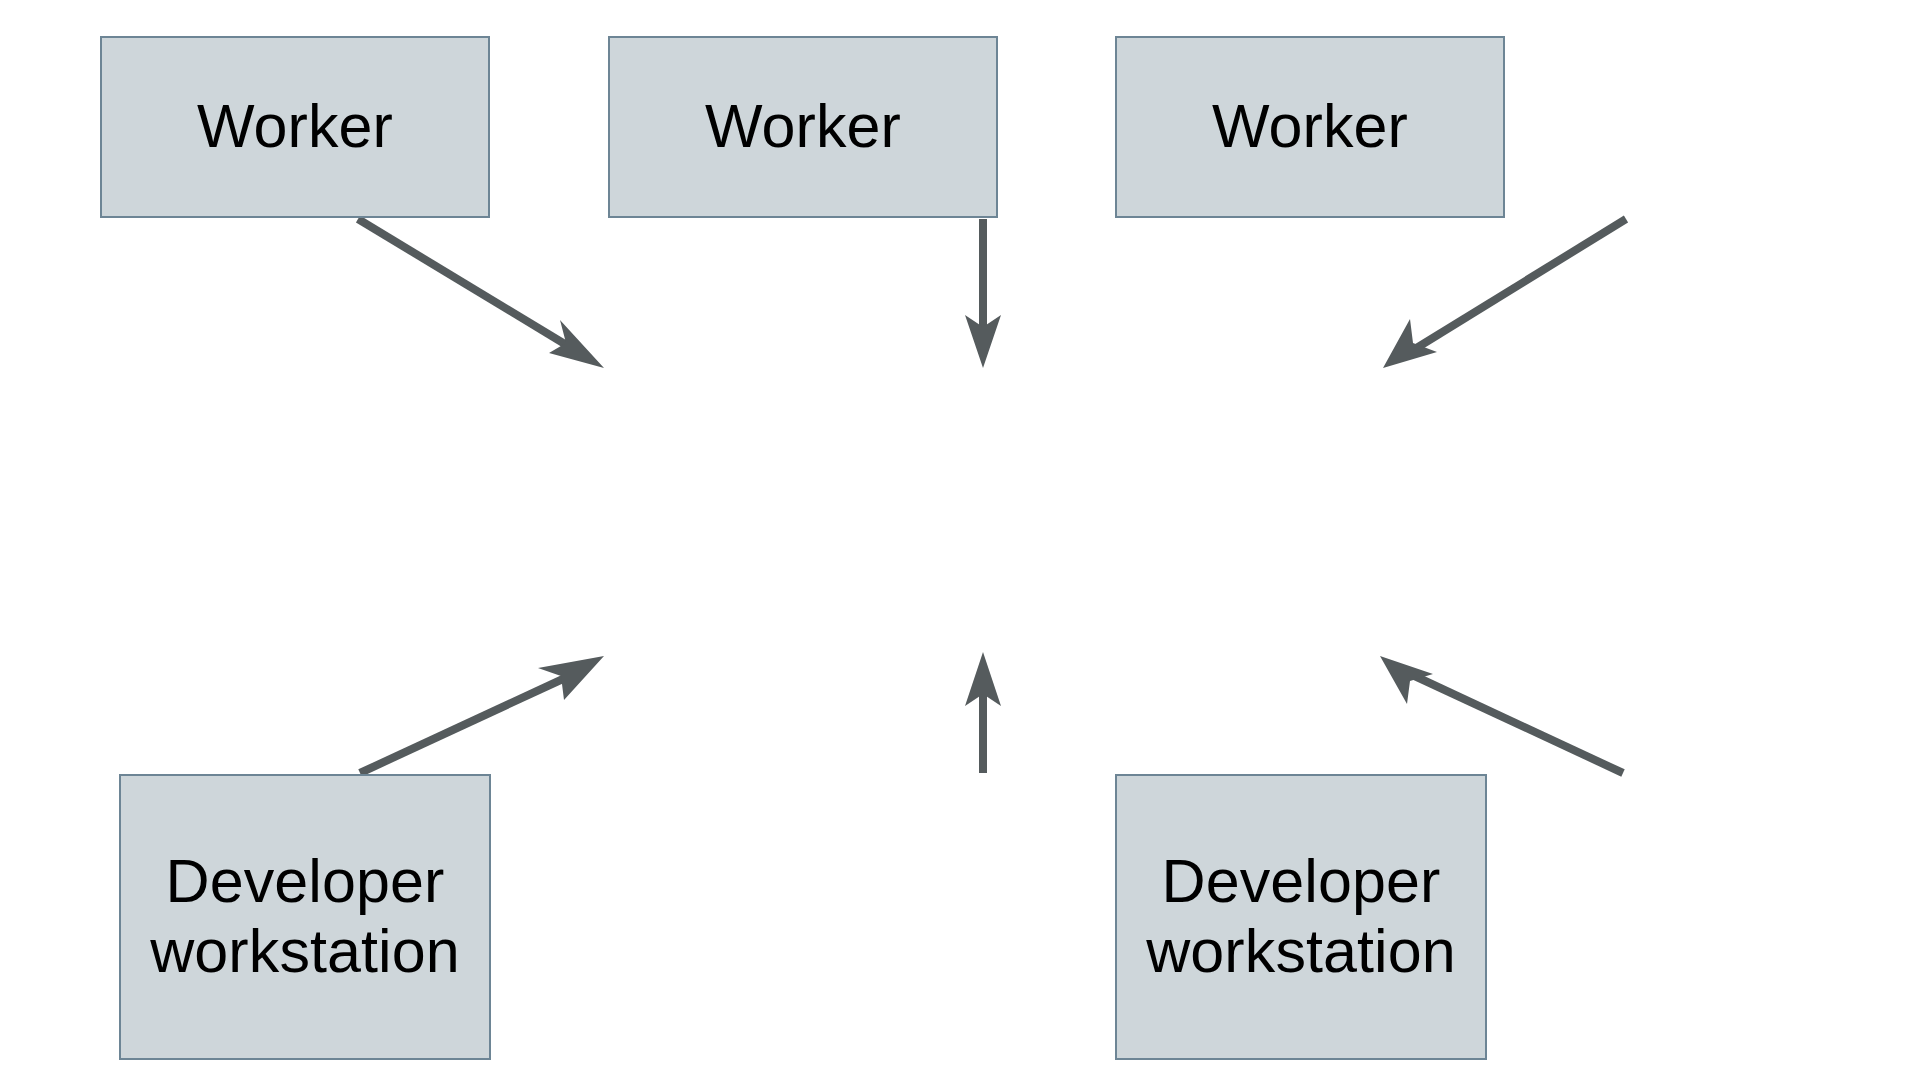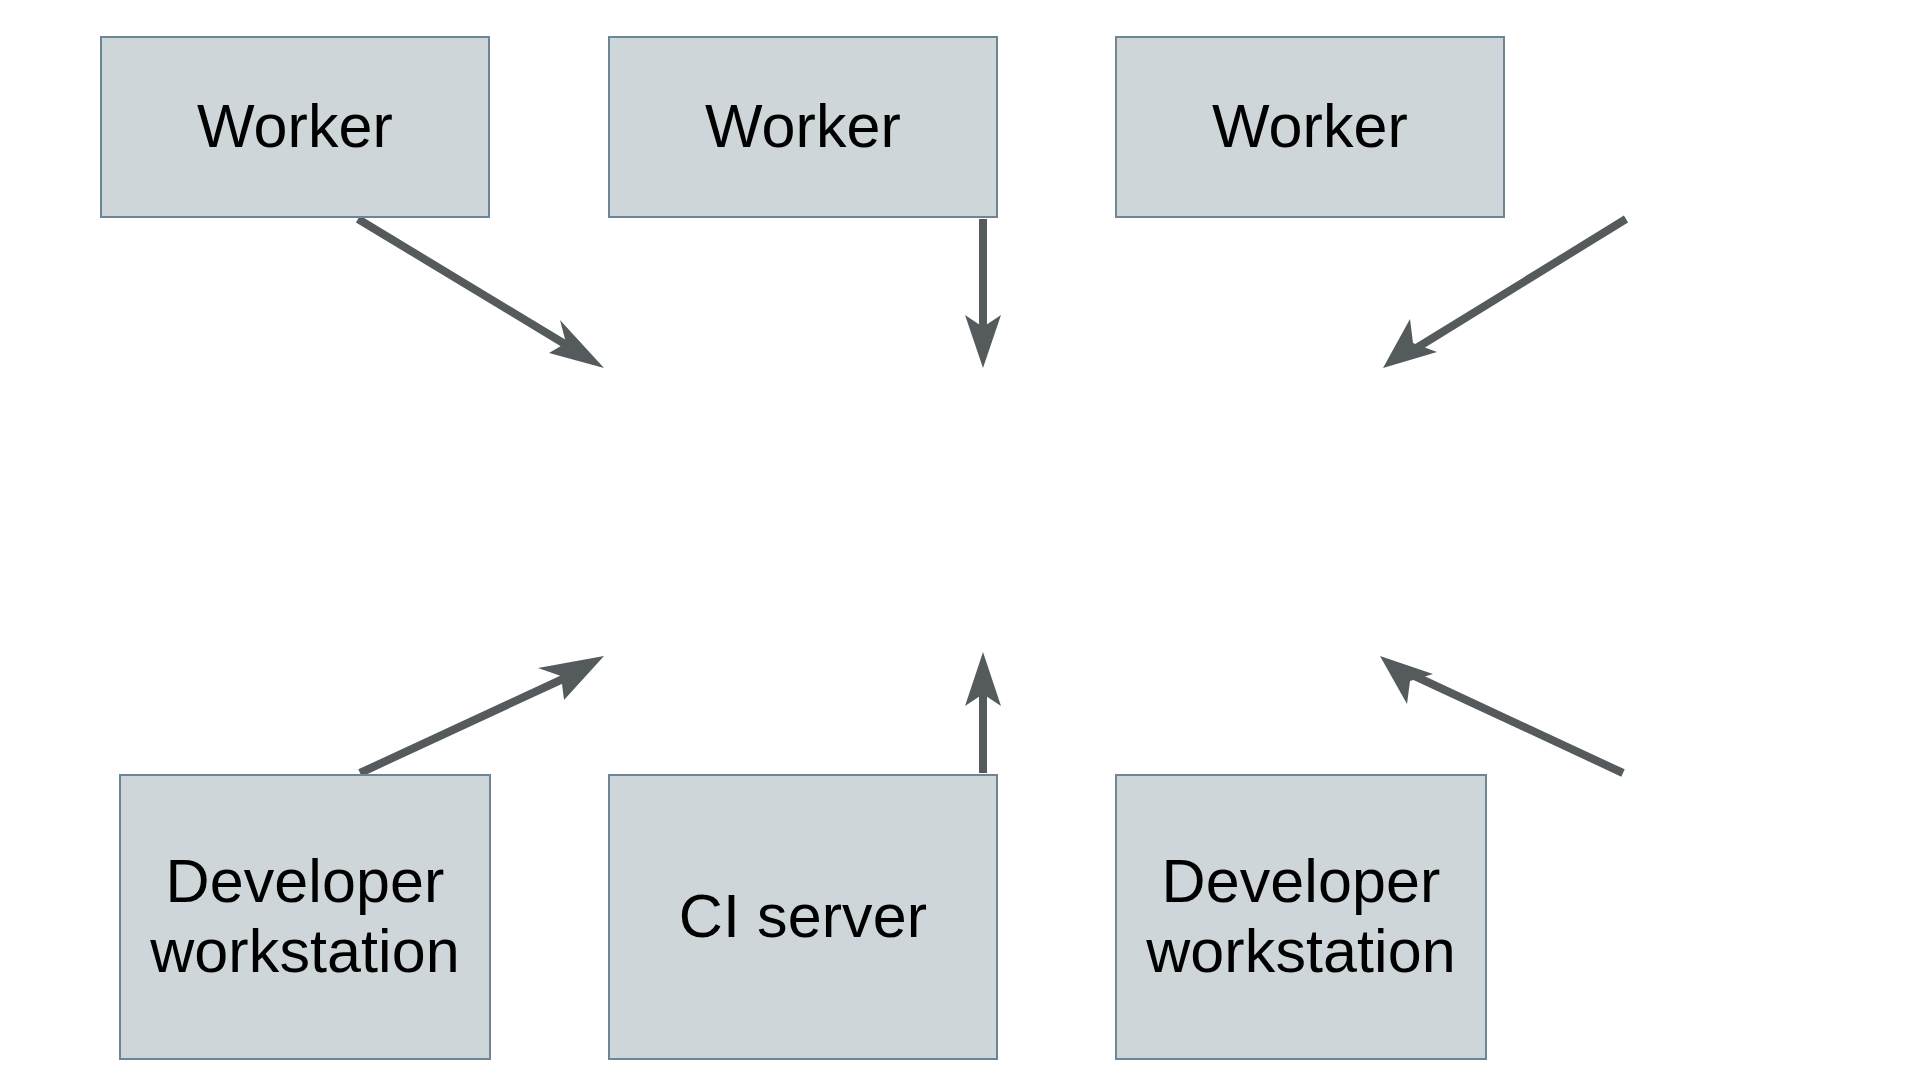--- a/index.html
+++ b/index.html
@@ -112,22 +112,19 @@
   <div class="node" id="node-worker-3">
     <span class="node-label">Worker</span>
   </div>
 
 
   <div class="node" id="node-dev-workstation-1">
     <span class="node-label">Developer
 workstation</span>
   </div>
 
-  <div class="node" id="node-ci-server">
-    <span class="node-label">CI server</span>
-  </div>
 
   <div class="node" id="node-dev-workstation-2">
     <span class="node-label">Developer
 workstation</span>
   </div>
 
 </div>
 
 </body></html>

